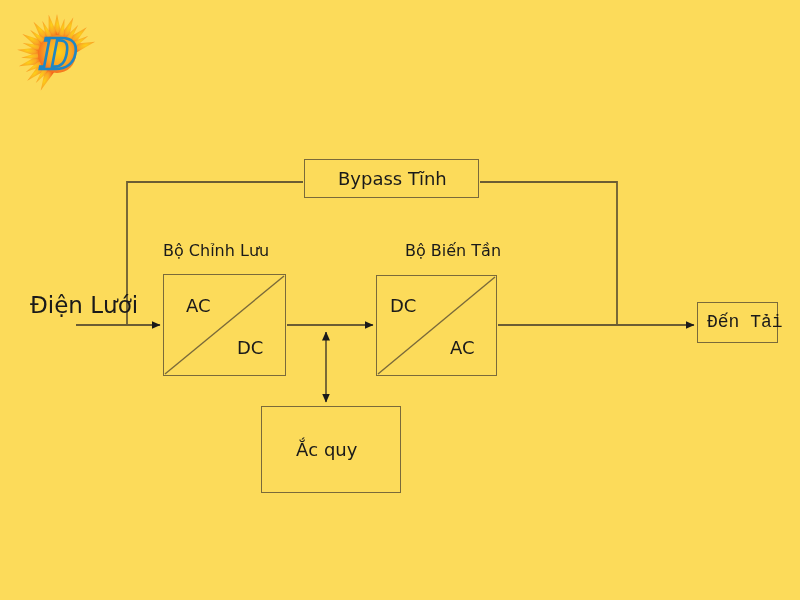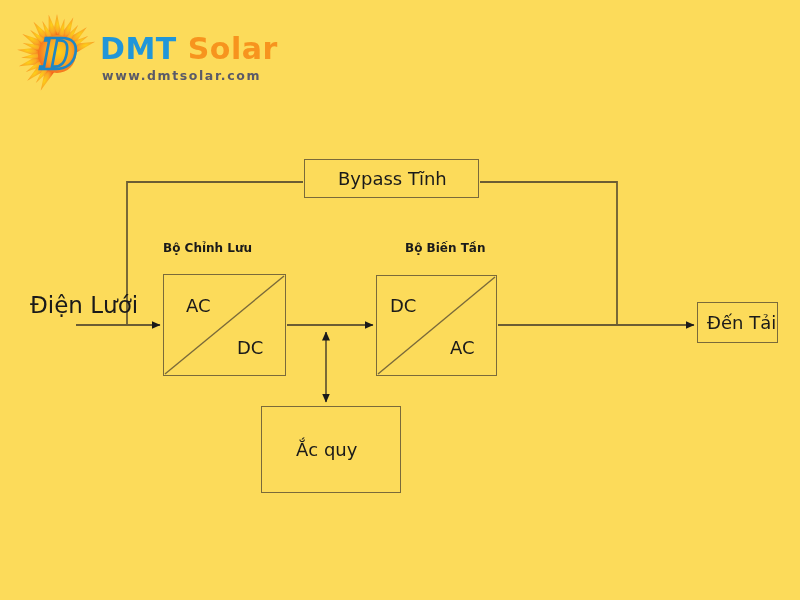--- a/index.html
+++ b/index.html
@@ -81,24 +81,23 @@
     background: #fcdb5a;
   }
   .box-label {
     position: absolute;
     font-size: 18px;
     color: #1a1a1a;
     white-space: nowrap;
   }
   .caption {
     position: absolute;
-    font-size: 12px;
+    font-size: 16px;
     color: #1a1a1a;
     white-space: nowrap;
-    font-weight: bold;
   }
   .io-label {
     position: absolute;
     font-size: 23px;
     color: #1a1a1a;
     white-space: nowrap;
   }
   #svg-lines {
     position: absolute;
     left: 0;
@@ -148,26 +147,20 @@
               <polygon points="0,-36 4,-15 -4,-15" transform="rotate(312)"></polygon>
               <polygon points="0,-36 4,-15 -4,-15" transform="rotate(336)"></polygon>
             </g>
             <circle cx="0" cy="0" r="19"></circle>
           </g>
           <text x="2" y="15" font-family="DejaVu Serif, serif" font-size="42" font-style="italic" font-weight="bold" fill="none" stroke="#1f87c4" stroke-width="2.6" text-anchor="middle">D</text>
         </g>
       </svg>
     </div>
 
-    <div id="logo-text">
-      <div class="wordmark">
-        <span class="wm-dmt">DMT</span><span>&nbsp;</span><span class="wm-s">Solar</span>
-      </div>
-      <div id="logo-url">www.dmtsolar.com</div>
-    </div>
   </div>
 
   <div id="diagram">
 
     <svg id="svg-lines" width="800" height="600" viewBox="0 0 800 600" aria-hidden="true">
       <defs>
         <marker id="arrowEnd" markerWidth="9" markerHeight="8" refX="8.5" refY="4" orient="auto" markerUnits="userSpaceOnUse">
           <path d="M0,0 L9,4 L0,8 z" fill="#1a1a1a"></path>
         </marker>
         <marker id="arrowStart" markerWidth="9" markerHeight="8" refX="0.5" refY="4" orient="auto" markerUnits="userSpaceOnUse">
@@ -209,18 +202,18 @@
         <line x1="1" y1="100" x2="120" y2="1" stroke="#7a6a3a" stroke-width="1.4" vector-effect="non-scaling-stroke"></line>
       </svg>
     </div>
     <div class="box-label" style="left:390px; top:283px;">DC</div>
     <div class="box-label" style="left:450px; top:325px;">AC</div>
 
     <div class="box" style="left:261px; top:394px; width:140px; height:87px;"></div>
     <div class="box-label" style="left:296px; top:427px;">Ắc quy</div>
 
     <div class="box" style="left:697px; top:290px; width:81px; height:41px;"></div>
-    <div class="box-label" style="left:707px; top:300px;">Đến Tải</div>
+    <div class="box-label" style="left:707px; top:300px;font-family:Liberation Mono, monospace;">Đến Tải</div>
 
     <div class="io-label" style="left:30px; top:280px;">Điện Lưới</div>
 
   </div>
 </div>
 
 </body></html>

